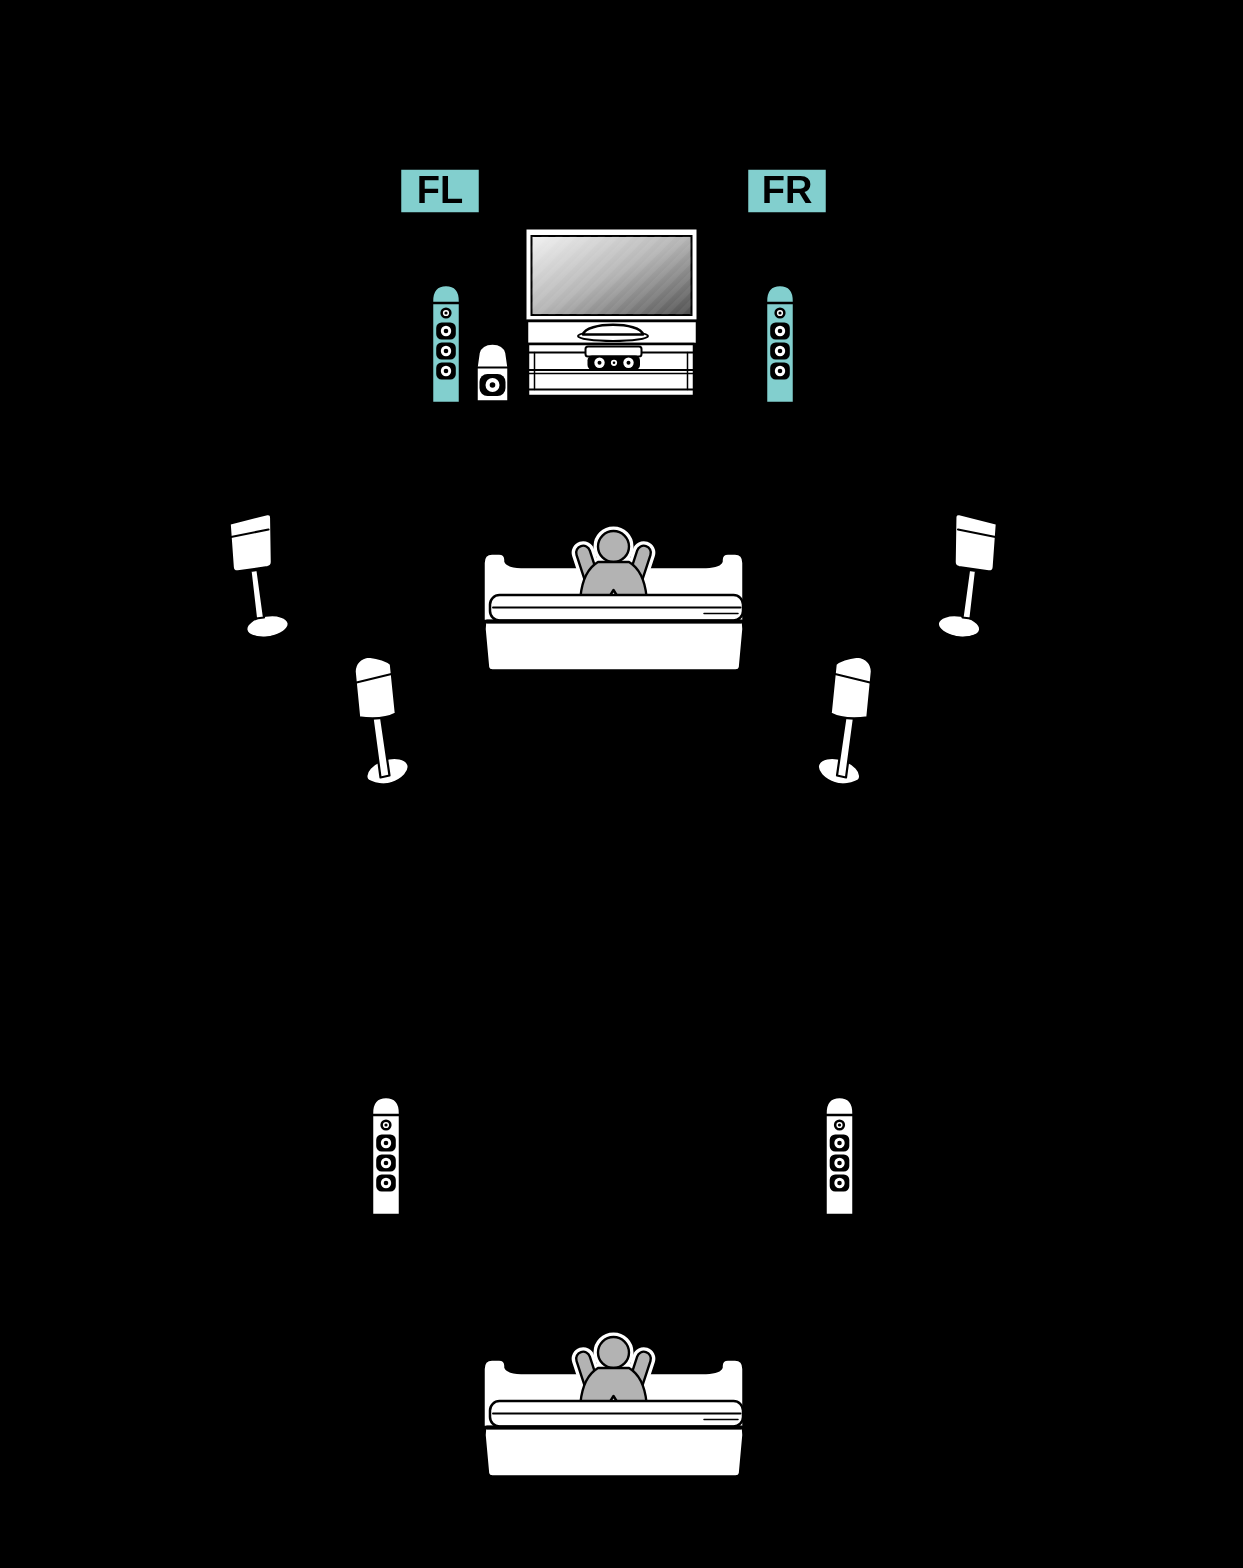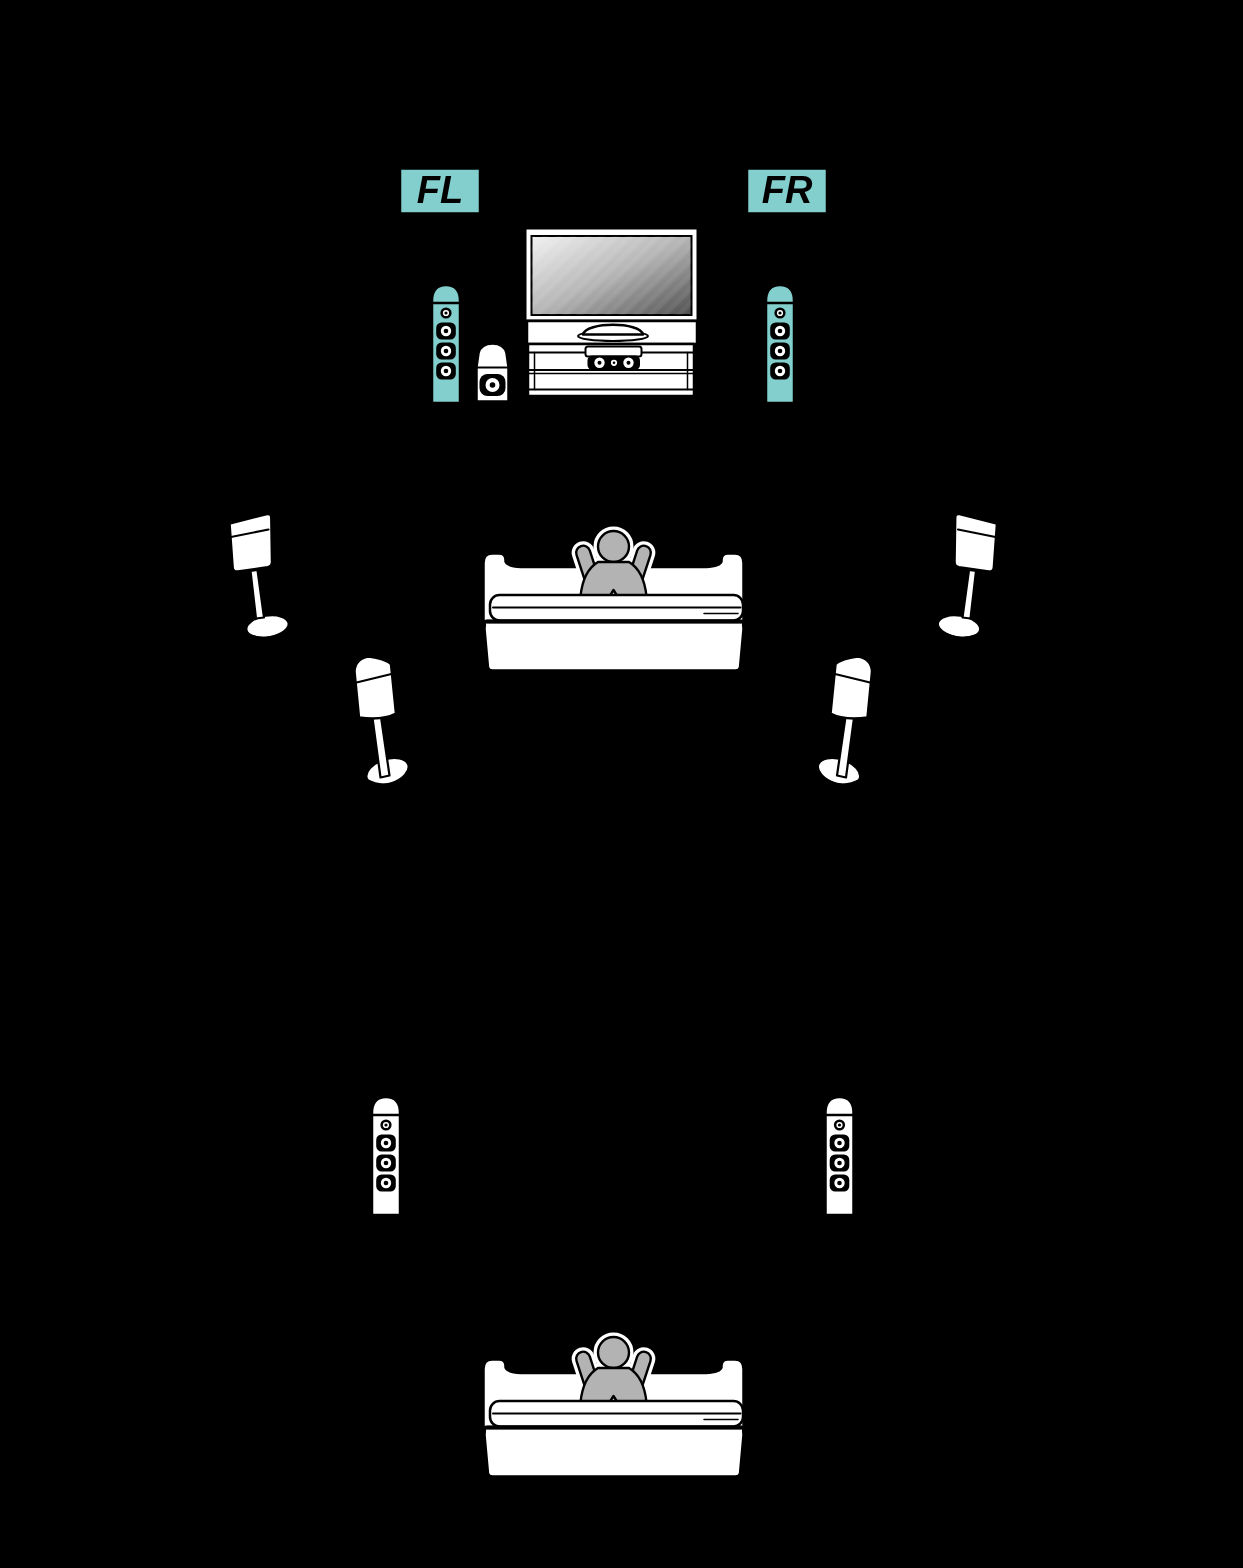--- a/index.html
+++ b/index.html
@@ -3,21 +3,20 @@
 <meta charset="utf-8">
 <style>
   html,body { margin:0; padding:0; }
   body { background: var(--background,#000); }
   #stage {
     position: relative;
     width: 1089px; height: 1568px;
     background: var(--background,#000);
     overflow: hidden;
     font-family: "Liberation Sans", sans-serif;
-    font-style: italic;
   }
   svg { display:block; }
   .teal   { fill: var(--accent,#82CFCE); }
   .whitef { fill: var(--white,#ffffff); }
   .person-fill { fill: var(--person-gray,#B3B3B3); }
   .halo { stroke: var(--white,#ffffff); stroke-width: 9; fill: var(--white,#ffffff); stroke-linejoin: round; }
   .ink  { stroke: #000; stroke-linejoin: round; stroke-linecap: round; }
   .label-text {
     font-family: "Liberation Sans", sans-serif;
     font-weight: bold;

